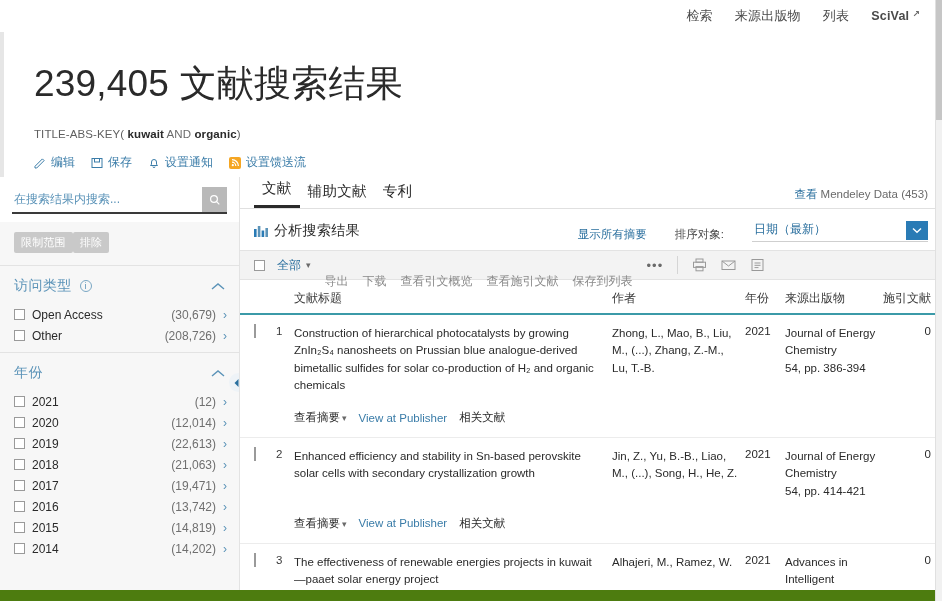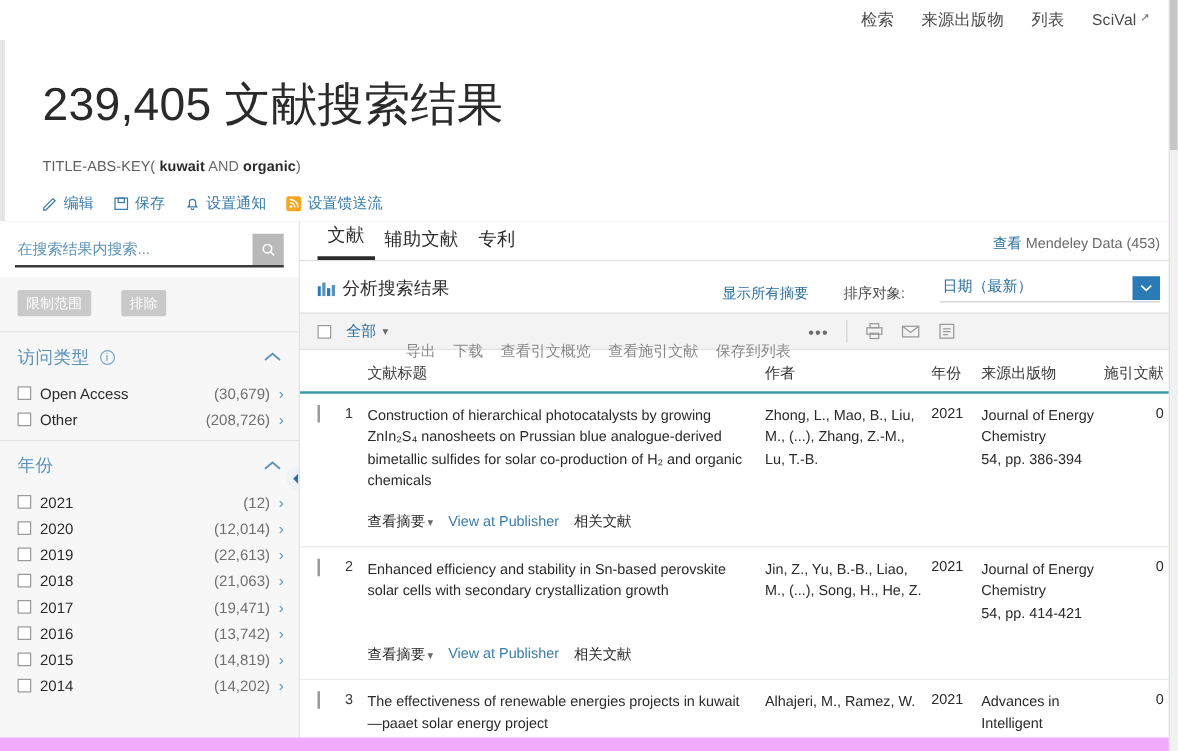--- a/index.html
+++ b/index.html
@@ -3,35 +3,35 @@
 <meta charset="utf-8">
 <style>
   * { box-sizing: border-box; margin: 0; padding: 0; }
   html, body {
     width: 942px; height: 601px;
     font-family: "Liberation Sans", "DejaVu Sans", sans-serif;
     background: #ffffff;
     overflow: hidden;
     color: #2a2a2a;
   }
-  .page { position: relative; width: 942px; height: 601px; background:#f0abfc; }
+  .page { position: relative; width: 942px; height: 601px; background:#4d7c0f; }
 
   
   .topnav {
     height: 32px;
     display: flex; align-items: center; justify-content: flex-end;
     padding-right: 22px;
     background: #ffffff;
     gap: 22px;
   }
   .topnav a {
     font-size: 13px; color: #4a4a4a; text-decoration: none;
     letter-spacing: .2px; white-space: nowrap;
   }
-  .topnav a.ext { display:inline-flex; align-items:center; gap:3px; font-size:12.5px; }
+  .topnav a.ext { display:inline-flex; align-items:center; gap:3px; font-size:12.5px;font-weight:bold; }
   .ext-arrow { font-size: 9px; color:#6a6a6a; display:inline-block; transform: translateY(-2px); }
 
   
   .header-band {
     position: relative;
     background: #ffffff;
     border-left: 4px solid #e6e6e6;
     padding: 14px 0 16px 30px;
     height: 145px;
   }
@@ -75,21 +75,21 @@
     font-family: inherit;
   }
   .sb-search input::placeholder { color: #5b93b8; }
   .sb-search-btn {
     width: 25px; background: #b9b9b9; border: none; cursor: pointer;
     display:flex; align-items:center; justify-content:center;
   }
   .sb-title {
     font-size: 14.5px; color: #2a2a2a; padding: 12px 14px 0 14px; letter-spacing:.3px;
   }
-  .chip-row { display: flex; gap: 24px; padding: 10px 14px 12px 14px; }
+  .chip-row { display: flex; gap: 0; padding: 10px 14px 12px 14px; }
   .chip {
     background: #c9c9c9; color: #ffffff; font-size: 11px;
     padding: 3px 7px; border-radius: 2px; cursor: pointer;
     letter-spacing: .2px;
   }
   .facet { border-top: 1px solid #e3e3e3; }
   .facet-head {
     display:flex; align-items:center; padding: 11px 14px 9px 14px; cursor:pointer;
   }
   .facet-name { font-size: 14px; color: #5b93b8; letter-spacing: .4px; }

